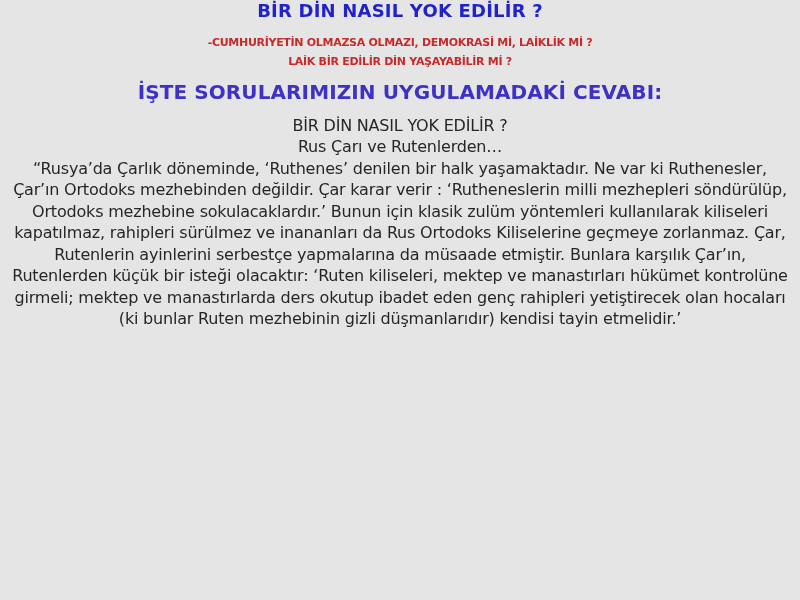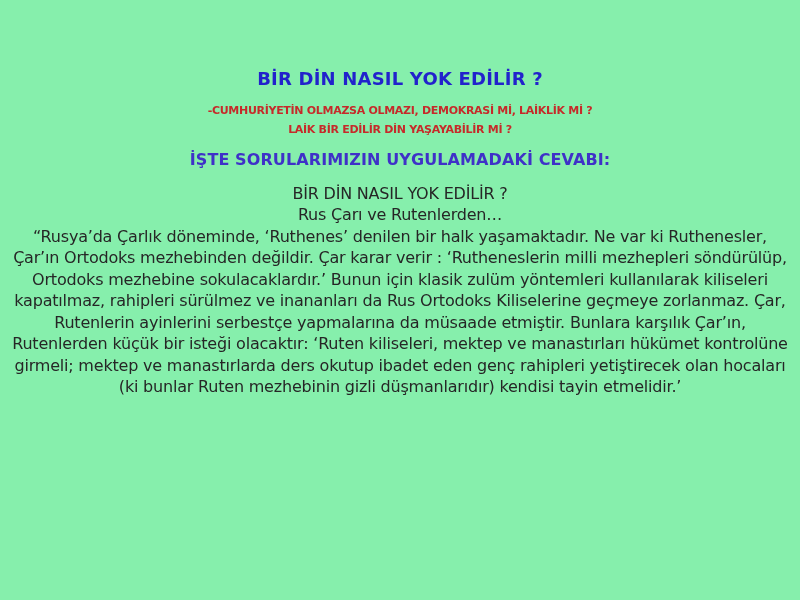--- a/index.html
+++ b/index.html
@@ -5,26 +5,25 @@
 <style>
   html, body {
     margin: 0;
     padding: 0;
     background: #ffffff;
   }
   .slide {
     position: relative;
     width: 800px;
     height: 600px;
-    background: #86efac;
+    background: #e5e5e5;
     overflow: hidden;
     font-family: "DejaVu Sans", "Liberation Sans", sans-serif;
     text-align: center;
     box-sizing: border-box;
-    padding-top: 68px;
   }
   .main-title {
     color: var(--title_blue, #2222cc);
     font-size: 18px;
     font-weight: bold;
     line-height: 21px;
     margin: 0 0 13px 0;
     letter-spacing: 0.2px;
   }
   .questions {
@@ -33,21 +32,21 @@
   .question-line {
     color: var(--red, #c62a2a);
     font-size: 11px;
     font-weight: bold;
     line-height: 18.8px;
     letter-spacing: -0.3px;
     white-space: nowrap;
   }
   .subtitle {
     color: var(--subtitle_blue, #3f31c8);
-    font-size: 16px;
+    font-size: 20px;
     font-weight: bold;
     line-height: 18px;
     margin-top: 11px;
     letter-spacing: 0.1px;
   }
   .body-block {
     margin-top: 14px;
     color: var(--body_black, #262626);
     font-size: 16px;
     line-height: 21.5px;

